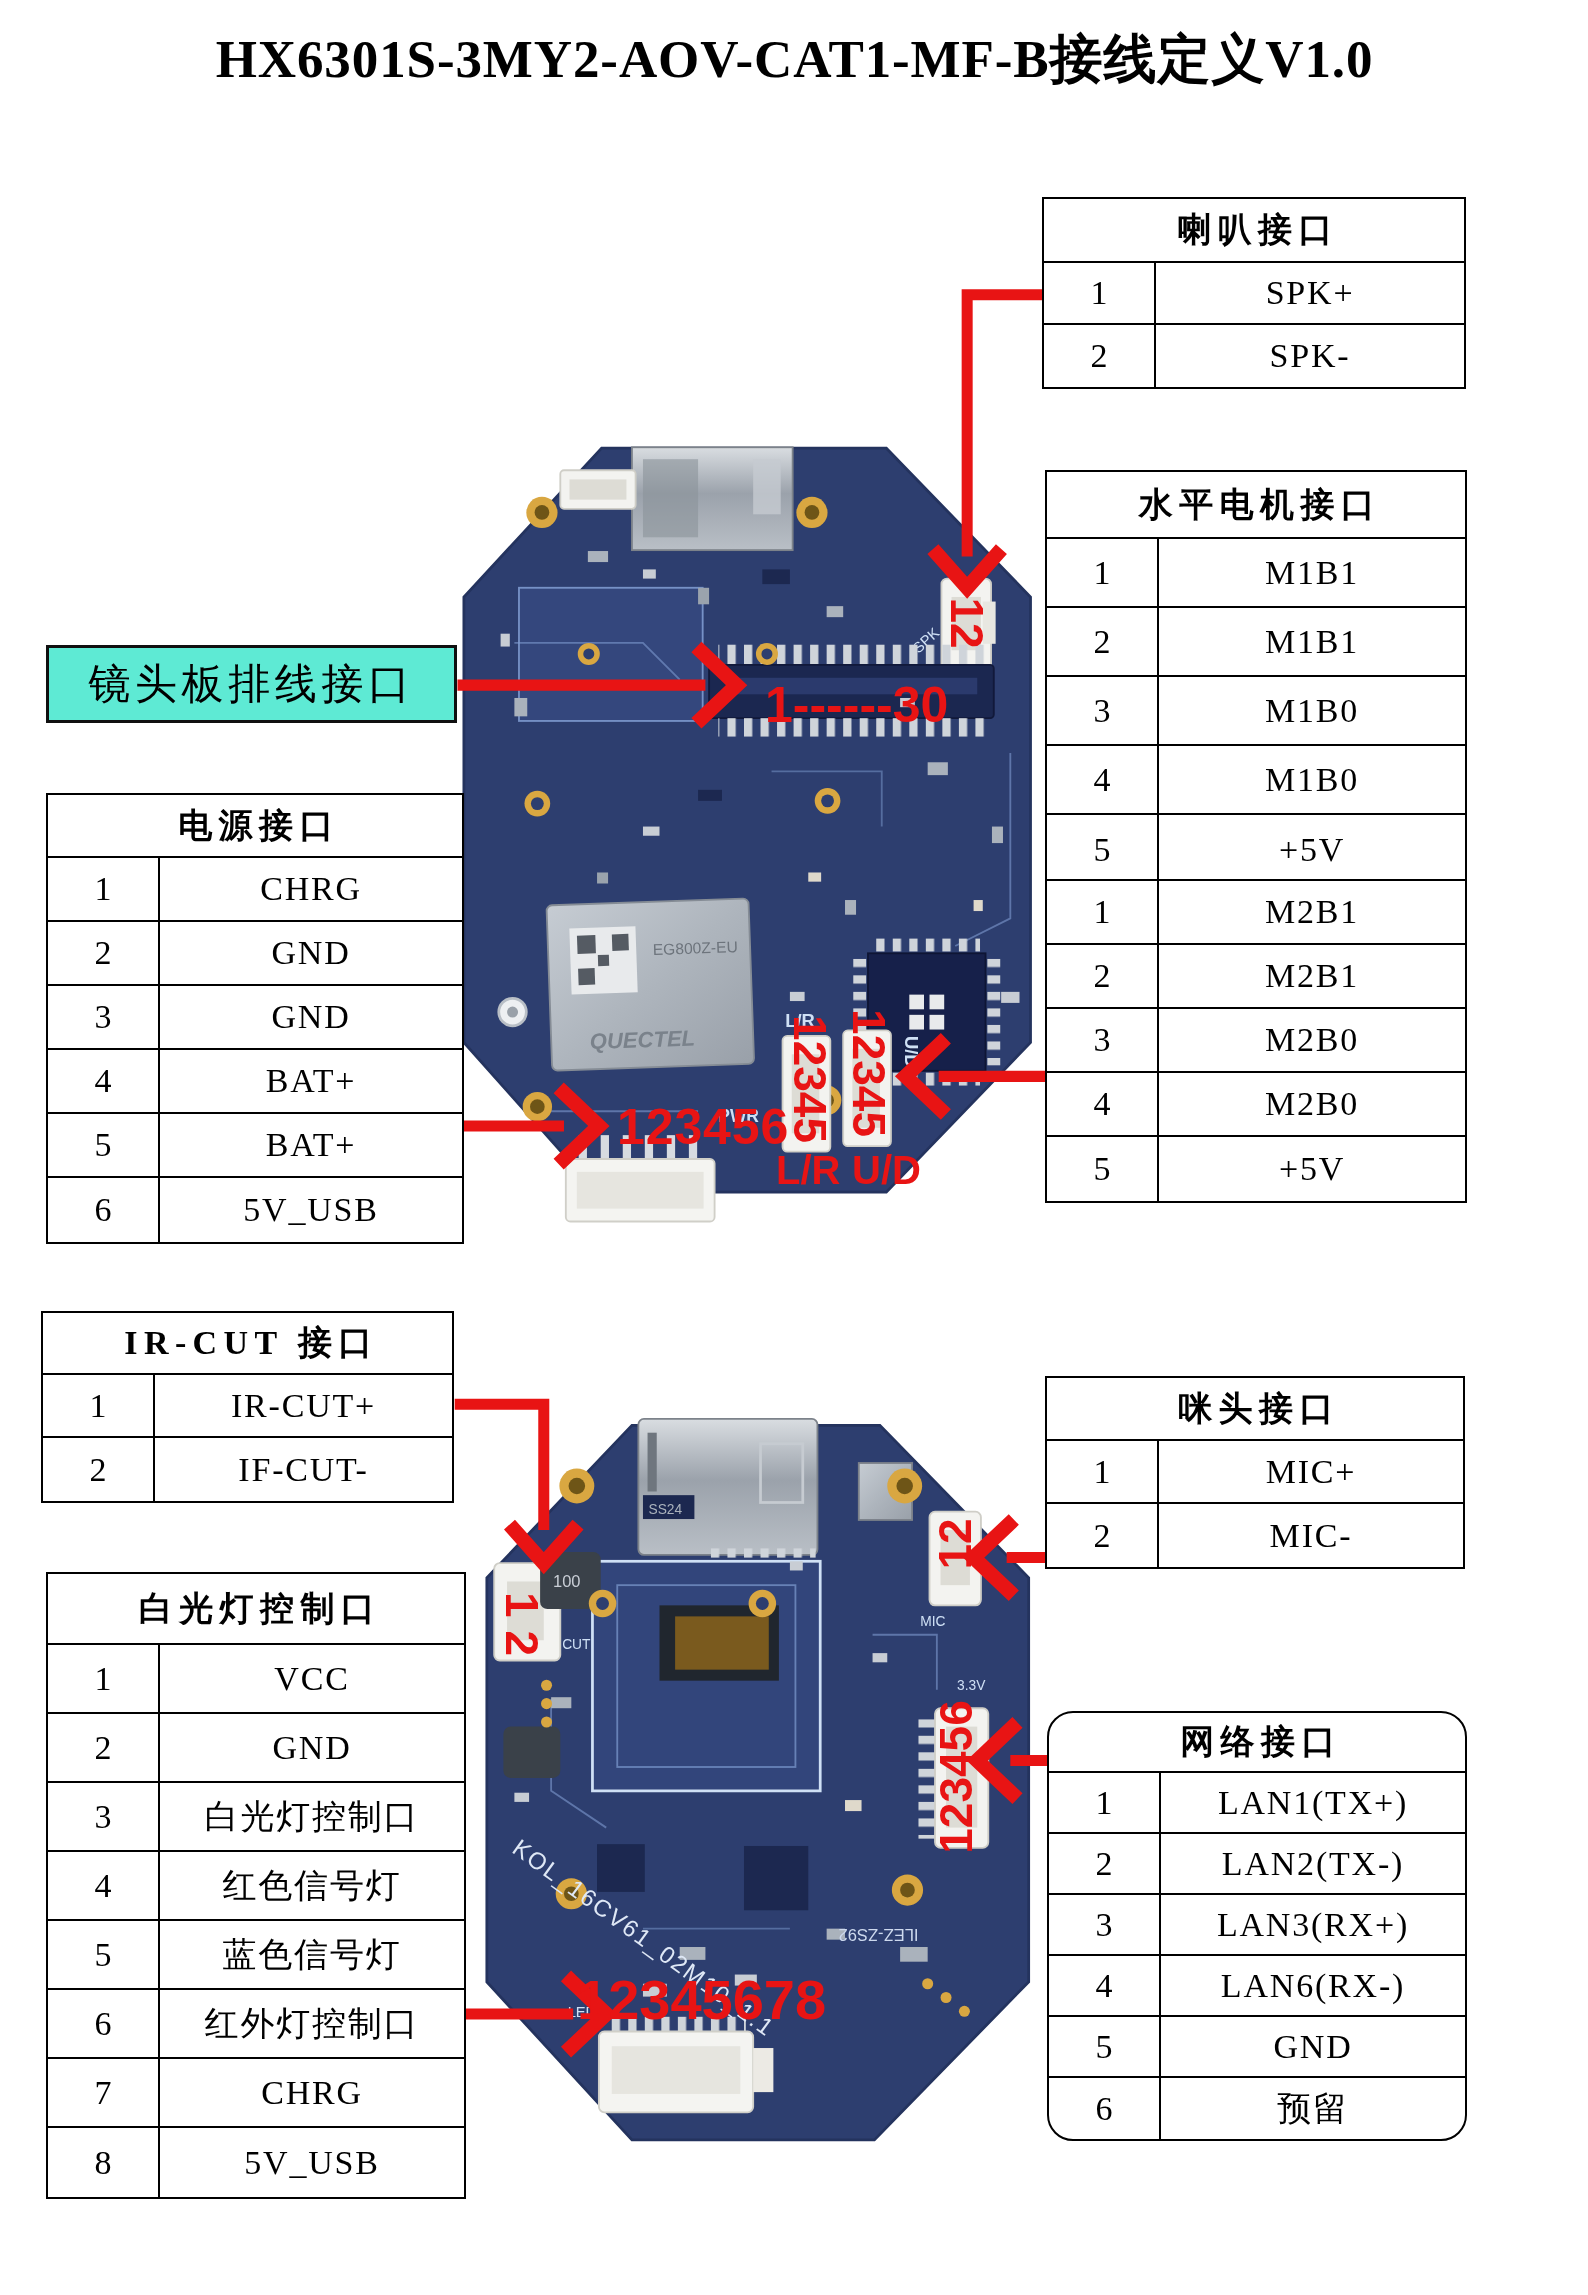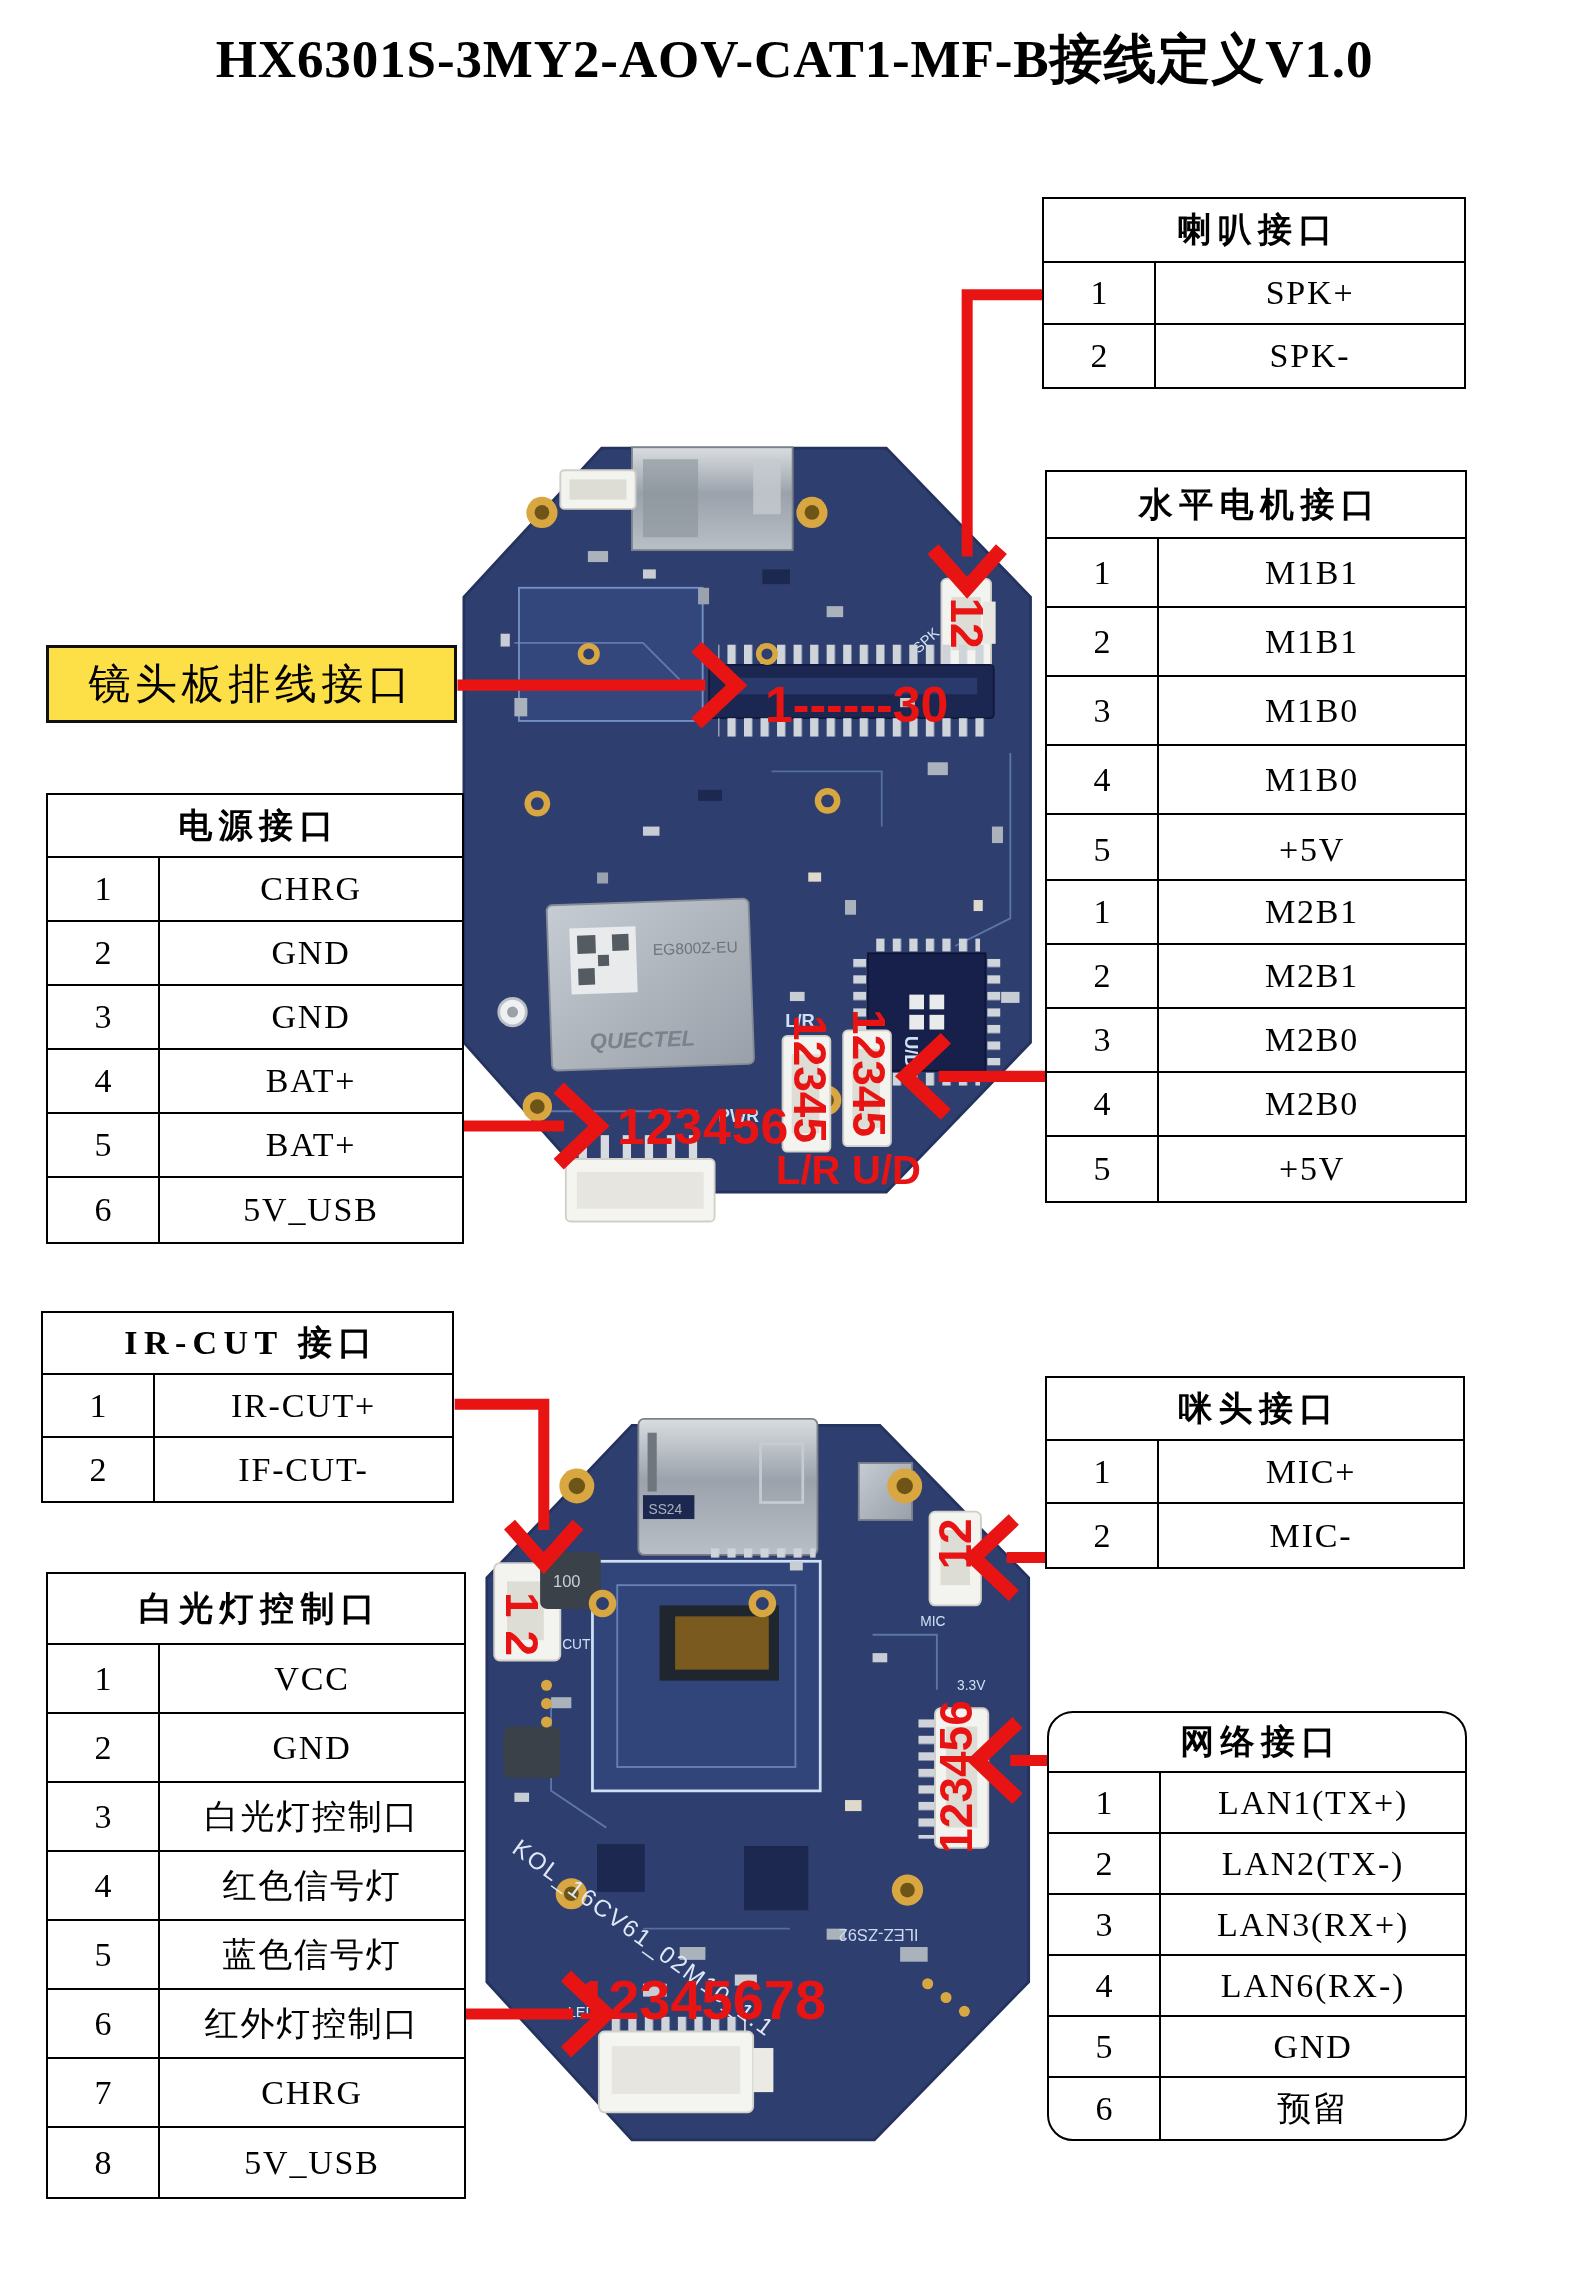--- a/index.html
+++ b/index.html
@@ -21,21 +21,21 @@
   .t-speaker {left:1042px;top:197px;width:424px;--th:64px;--rh:62px;}
   .t-hmotor  {left:1045px;top:470px;width:422px;--th:67px;--rh:69px;}
   .t-vmotor  {left:1045px;top:879px;width:422px;--th:64px;--rh:64px;}
   .t-power   {left:46px;  top:793px;width:418px;--th:63px;--rh:64px;}
   .t-ircut   {left:41px;  top:1311px;width:413px;--th:62px;--rh:63px;}
   .t-ledboard{left:46px;  top:1572px;width:420px;--th:71px;--rh:69px;}
   .t-mic     {left:1045px;top:1376px;width:420px;--th:63px;--rh:63px;}
   .t-network {left:1047px;top:1711px;width:420px;border-radius:26px;--th:60px;--rh:61px;}
   .lens-label{position:absolute;left:46px;top:645px;width:411px;height:78px;
     border:3.7px solid #101010;box-sizing:border-box;display:flex;align-items:center;justify-content:center;
-    font-size:42px;letter-spacing:4.6px;color:#000;background:#fde047;}
+    font-size:42px;letter-spacing:4.6px;color:#000;background:#5eead4;}
   
   .red-note{position:absolute;color:#e81414;font-family:"Liberation Sans","DejaVu Sans",sans-serif;
     font-weight:800;line-height:1;white-space:nowrap;}
   .vnote{display:flex;align-items:center;justify-content:center;}
 </style>
 </head>
 <body>
 
 <div id="canvas">
 

